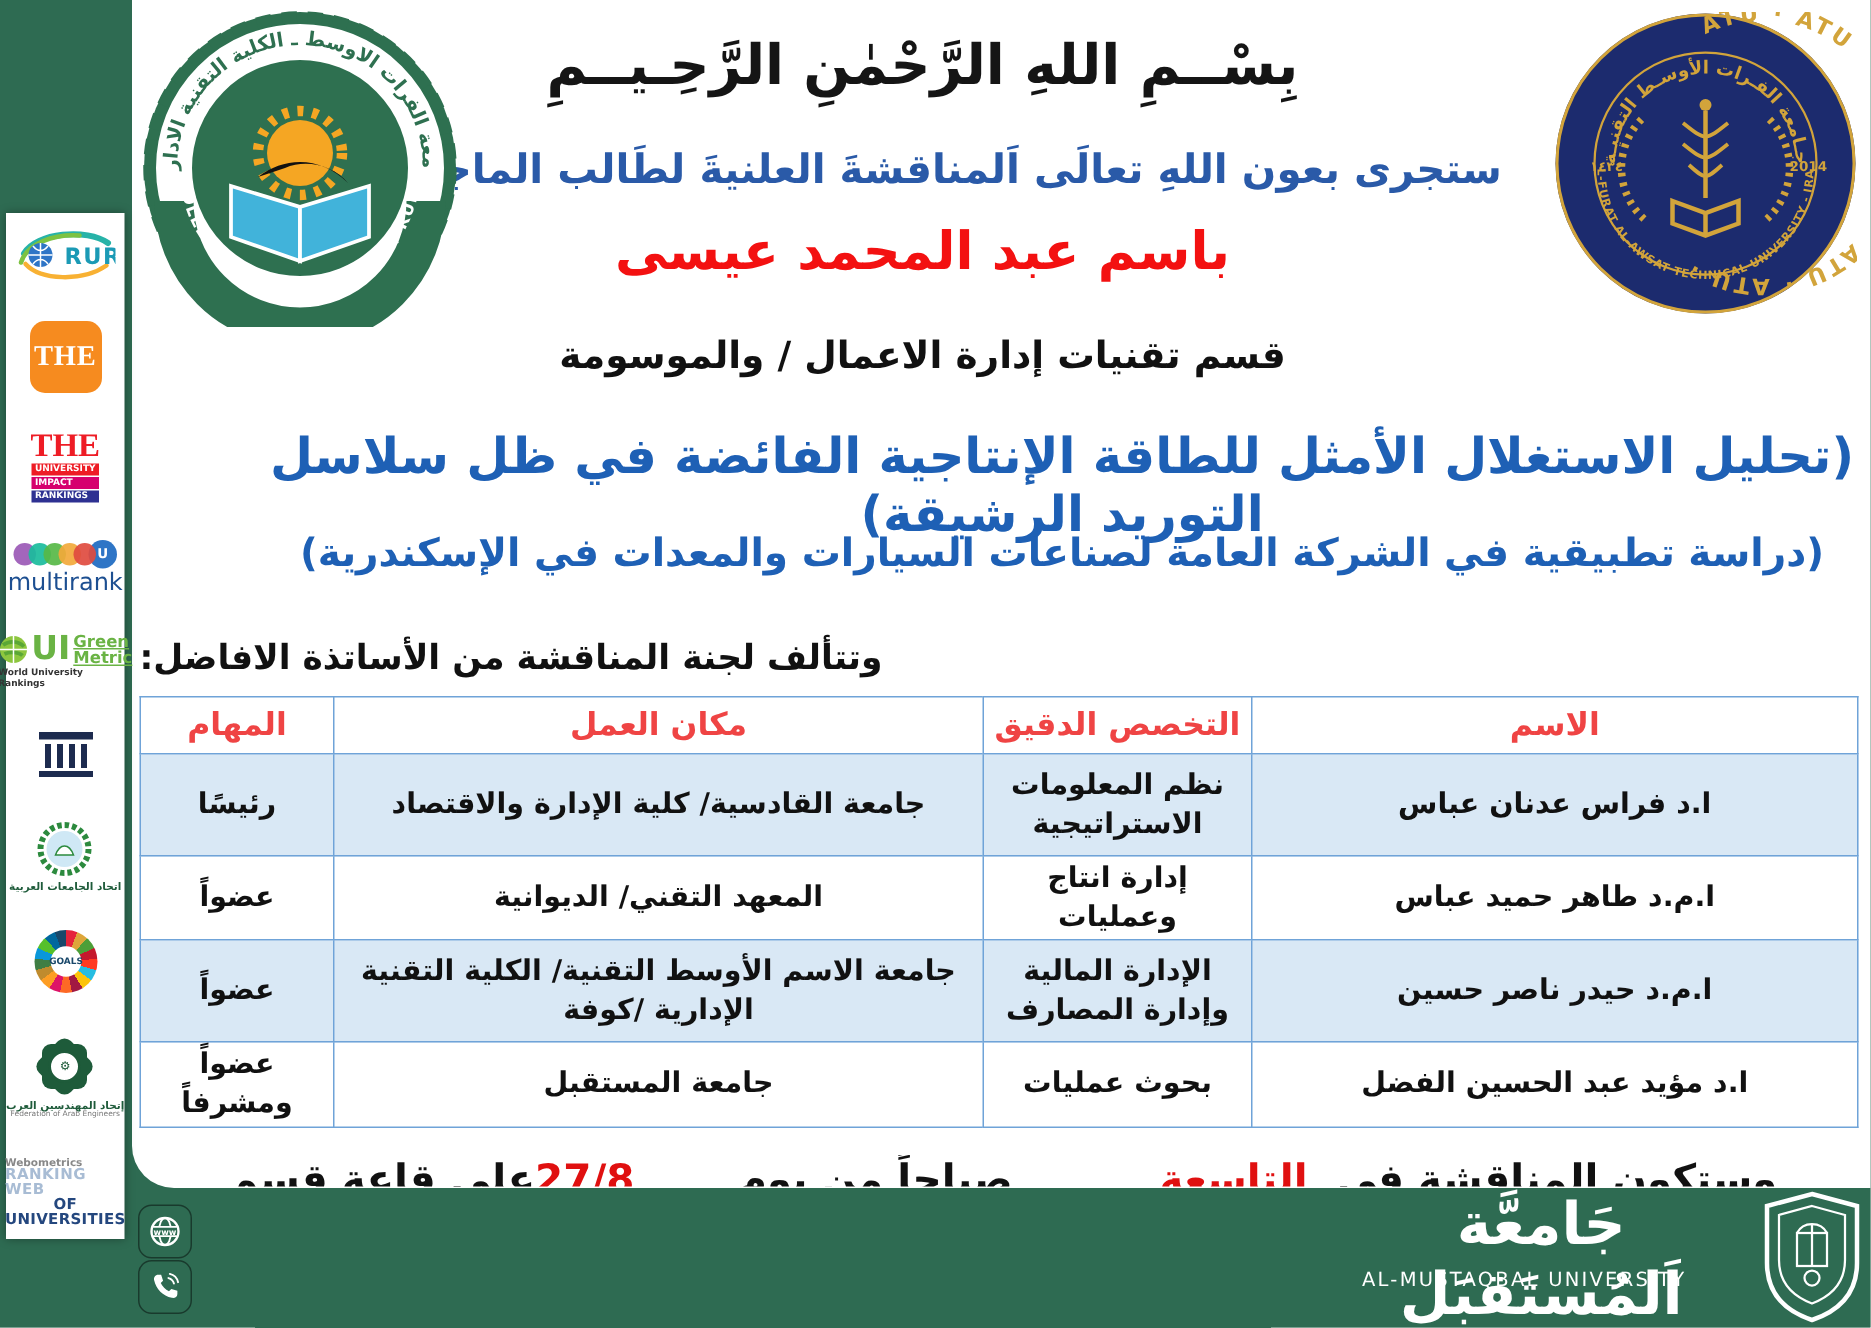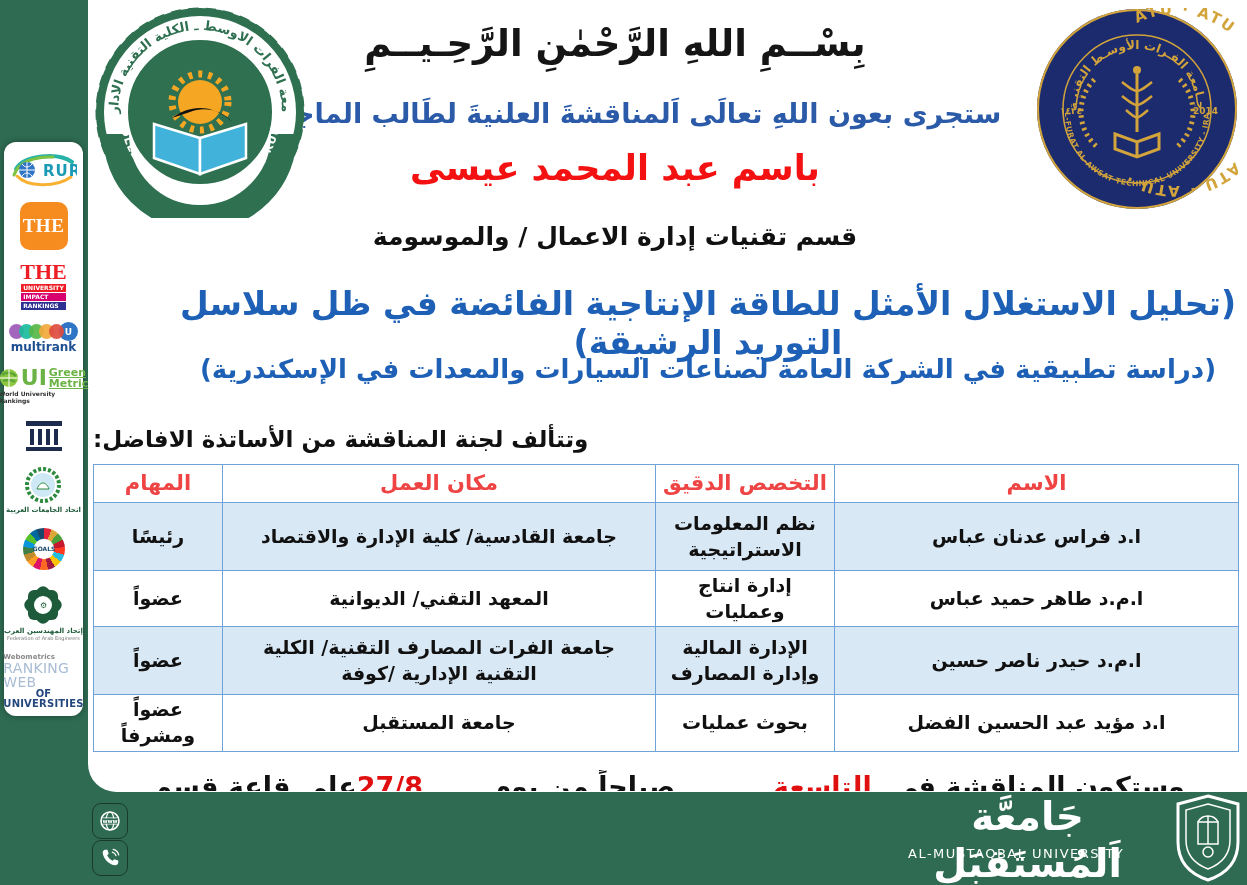--- a/index.html
+++ b/index.html
@@ -1,37 +1,37 @@
 <!DOCTYPE html>
 <html lang="ar"><head>
 <meta charset="utf-8">
 <style>
   html,body{margin:0;padding:0;}
   body{font-family:"DejaVu Sans",sans-serif;}
   #page{position:relative;width:1247px;height:885px;background:#2e6b52;overflow:hidden;}
   .content-panel{position:absolute;left:88px;top:0;width:1159px;height:792px;background:#ffffff;border-radius:0 0 0 28px;}
   
-  .rank-card{position:absolute;left:4px;top:142px;width:79px;height:574px;background:#fff;border-radius:12px;
+  .rank-card{position:absolute;left:4px;top:142px;width:79px;height:684px;background:#fff;border-radius:0;
              box-shadow:0 0 6px rgba(0,0,0,.35);display:flex;flex-direction:column;align-items:center;
              justify-content:space-between;padding:7px 0;box-sizing:border-box;z-index:5;}
   .rk{display:flex;flex-direction:column;align-items:center;justify-content:center;}
   .the-box{width:48px;height:48px;background:#f68b1f;border-radius:10px;display:flex;align-items:center;justify-content:center;}
   .the-box span{color:#fff;font-family:"Liberation Serif",serif;font-weight:900;font-size:19px;letter-spacing:.5px;}
   .impact{display:flex;align-items:center;gap:2px;}
   .impact .big{color:#ee1c25;font-weight:900;font-size:22px;font-family:"Liberation Serif",serif;line-height:.9;}
   .impact .chips{display:flex;flex-direction:column;gap:1px;}
   .impact .chips span{color:#fff;font-size:6px;font-weight:bold;padding:1px 2px;line-height:1;}
   .chip1{background:#ee1c25;} .chip2{background:#d6006e;} .chip3{background:#2e3192;}
   .multi-circles{display:flex;align-items:center;}
   .multi-circles i{width:15px;height:15px;border-radius:50%;display:block;margin-left:-5px;opacity:.92;}
   .multi-circles i:first-child{margin-left:0;}
   .mc1{background:#9b59b6;} .mc2{background:#1abc9c;} .mc3{background:#57b947;} .mc4{background:#f2a93b;} .mc5{background:#e04b3f;}
   .mcU{width:19px;height:19px;border-radius:50%;background:#2e75c6;color:#fff;font-size:9px;font-weight:bold;
        display:flex;align-items:center;justify-content:center;margin-left:-5px;}
-  .multi-word{color:#1d4f91;font-weight:bold;font-size:12px;line-height:1.1;}
+  .multi-word{color:#1d4f91;font-weight:normal;font-size:16px;line-height:1.1;}
   .gm-row{display:flex;align-items:center;gap:2px;}
   .gm-ui{color:#6ab344;font-weight:900;font-size:22px;line-height:.9;}
   .gm-col{display:flex;flex-direction:column;color:#6ab344;font-size:11px;font-weight:bold;line-height:1;text-decoration:underline;}
   .gm-tag{font-size:6px;font-weight:bold;color:#333;margin-top:1px;}
   .sdg-wheel{width:42px;height:42px;border-radius:50%;display:flex;align-items:center;justify-content:center;
     background:conic-gradient(#e5243b 0 21deg,#dda63a 21deg 42deg,#4c9f38 42deg 64deg,#c5192d 64deg 85deg,#ff3a21 85deg 106deg,
     #26bde2 106deg 127deg,#fcc30b 127deg 148deg,#a21942 148deg 169deg,#fd6925 169deg 191deg,#dd1367 191deg 212deg,
     #fd9d24 212deg 233deg,#bf8b2e 233deg 254deg,#3f7e44 254deg 275deg,#0a97d9 275deg 296deg,#56c02b 296deg 318deg,
     #00689d 318deg 339deg,#19486a 339deg 360deg);}
   .sdg-center{width:24px;height:24px;border-radius:50%;background:#fff;display:flex;align-items:center;justify-content:center;
@@ -39,21 +39,21 @@
   .eng-wrap{position:relative;width:46px;height:46px;}
   .eng-sq{position:absolute;left:8px;top:8px;width:30px;height:30px;background:#1e5b3a;border-radius:6px;}
   .eng-sq.r45{transform:rotate(45deg);}
   .eng-core{position:absolute;left:12px;top:12px;width:22px;height:22px;border-radius:50%;background:#fff;
     border:2px solid #1e5b3a;box-sizing:border-box;display:flex;align-items:center;justify-content:center;
     color:#1e5b3a;font-size:8px;font-weight:bold;}
   .tiny-ar{font-size:7px;font-weight:bold;color:#1e5b3a;line-height:1.1;}
   .tiny-gray{font-size:5px;color:#777;line-height:1.1;}
   .webo{display:flex;flex-direction:column;align-items:flex-start;line-height:1;}
   .webo .pre{font-size:7px;color:#888;font-weight:bold;}
-  .webo .l1{font-size:14px;font-weight:400;color:#a8bcd4;letter-spacing:.3px;}
+  .webo .l1{font-size:10px;font-weight:700;color:#a8bcd4;letter-spacing:.3px;}
   .webo .l2{font-size:10px;font-weight:900;color:#24477e;letter-spacing:.2px;text-align:center;}
   
   .hline{position:absolute;left:165px;width:900px;text-align:center;direction:rtl;}
   .bismillah{top:22px;font-size:37px;font-weight:800;color:#151515;}
   .announce{top:98px;font-size:27px;font-weight:800;color:#2a5aa8;}
   .student{top:148px;font-size:35px;font-weight:900;color:#f31111;}
   .dept{top:222px;font-size:25px;font-weight:800;color:#111;}
   .title-blue{position:absolute;left:178px;width:1060px;text-align:center;direction:rtl;color:#1e60b5;font-weight:900;}
   .t1{top:284px;font-size:33px;}
   .t2{top:354px;font-size:26px;}
@@ -259,21 +259,21 @@
     </tr>
     <tr style="height:46px">
       <td>ا.م.د طاهر حميد عباس</td>
       <td>إدارة انتاج وعمليات</td>
       <td>المعهد التقني/ الديوانية</td>
       <td>عضواً</td>
     </tr>
     <tr class="shade" style="height:68px">
       <td>ا.م.د حيدر ناصر حسين</td>
       <td>الإدارة المالية وإدارة المصارف</td>
-      <td>جامعة الفرات المصارف التقنية/ الكلية التقنية الإدارية /كوفة</td>
+      <td>جامعة الاسم الأوسط التقنية/ الكلية التقنية الإدارية /كوفة</td>
       <td>عضواً</td>
     </tr>
     <tr style="height:50px">
       <td>ا.د مؤيد عبد الحسين الفضل</td>
       <td>بحوث عمليات</td>
       <td>جامعة المستقبل</td>
       <td>عضواً ومشرفاً</td>
     </tr>
   </tbody>
     </table>

